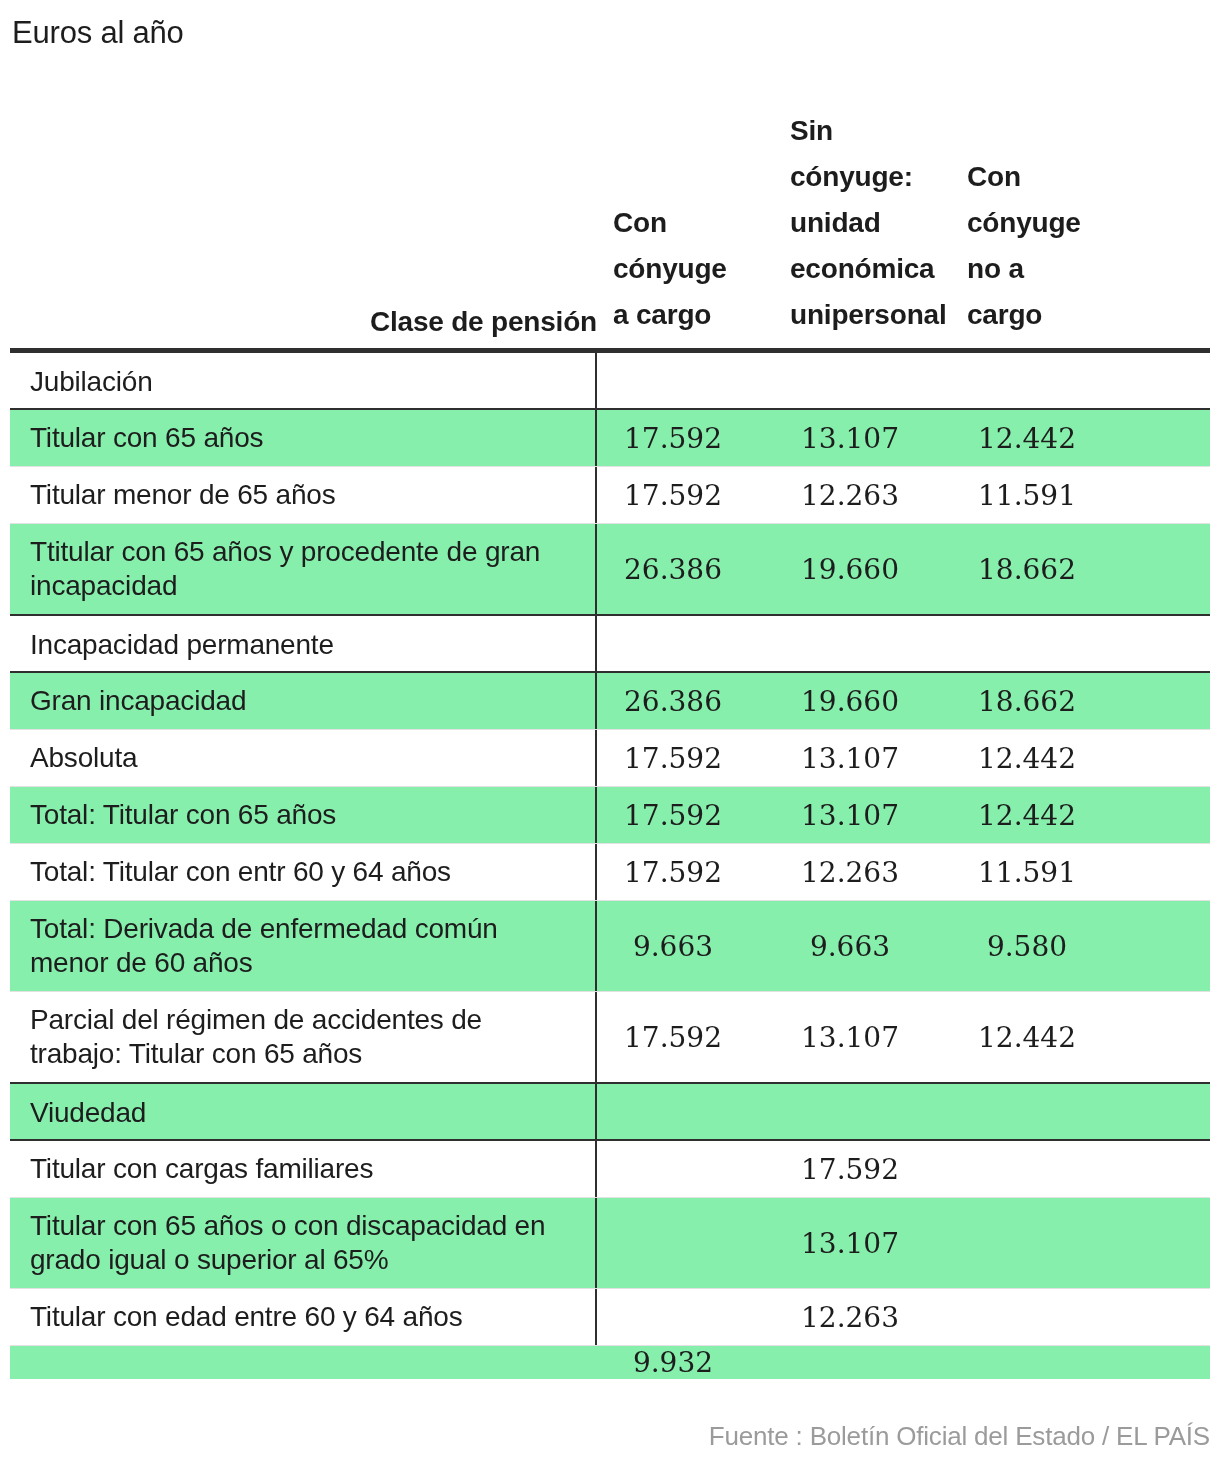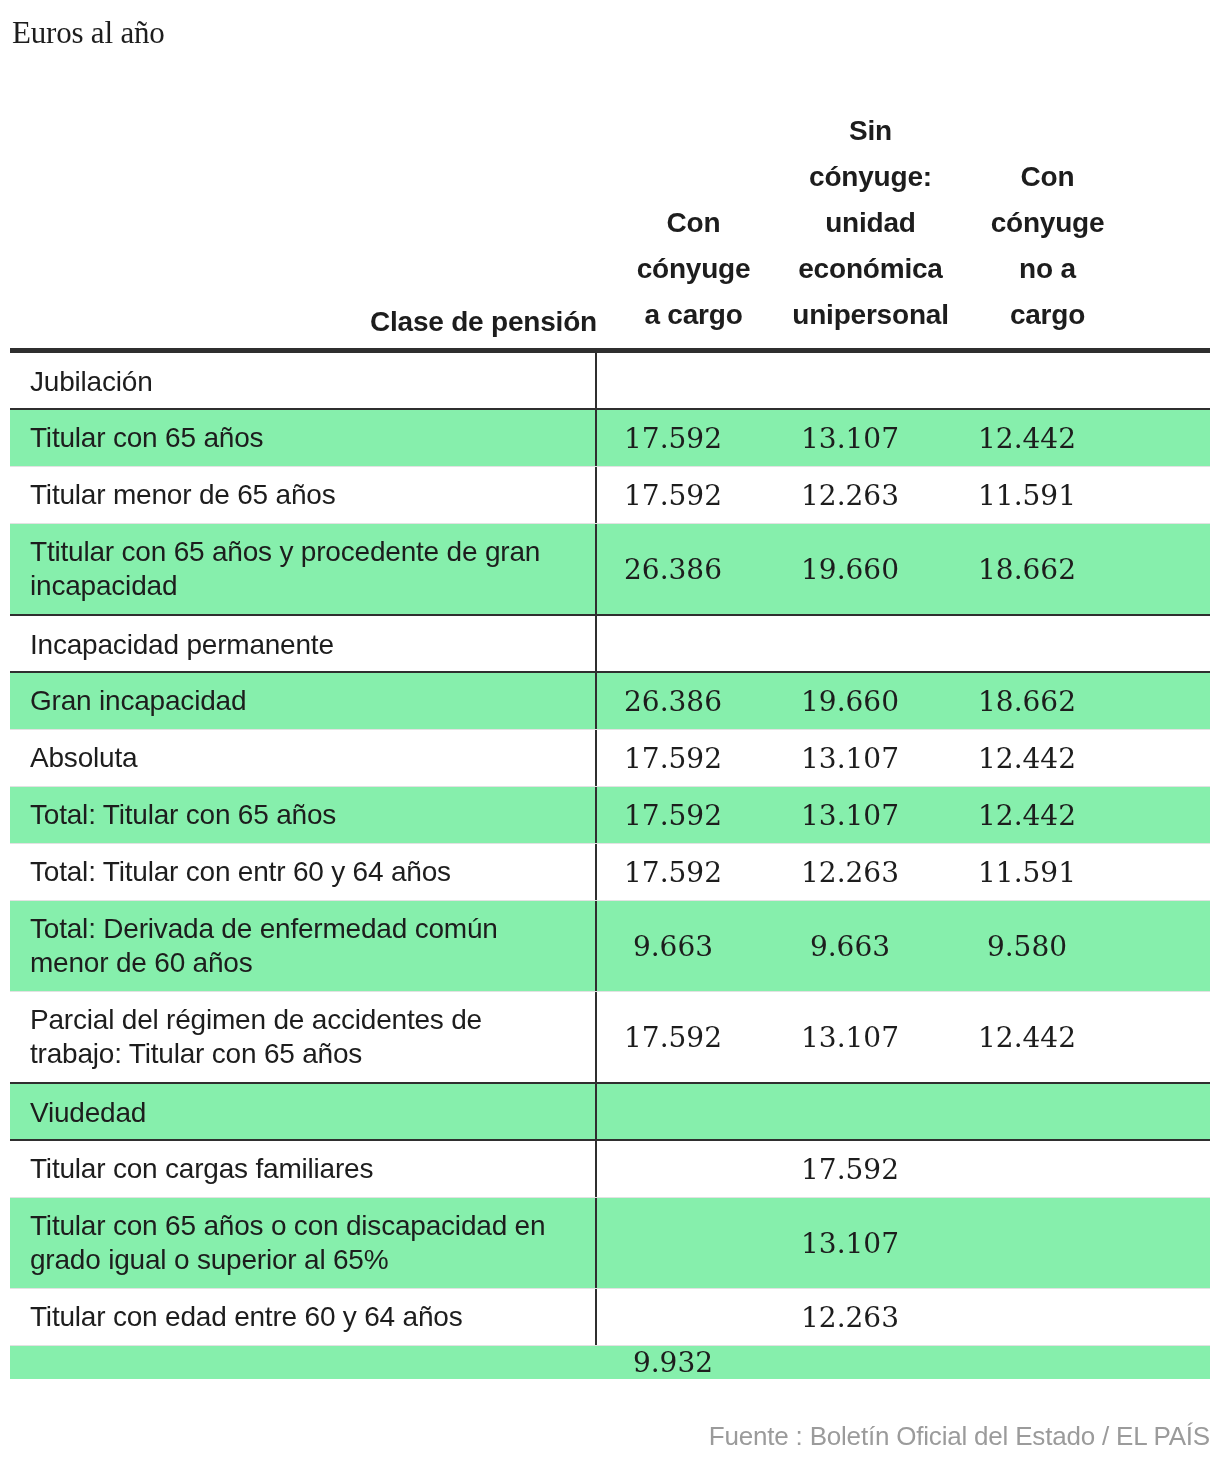--- a/index.html
+++ b/index.html
@@ -13,21 +13,20 @@
     font-family: "Liberation Sans", sans-serif;
     color: #1d1d1d;
   }
   .chart-title {
     margin: 0 0 0 2px;
     font-size: 31px;
     font-weight: 400;
     line-height: 38px;
     color: #1d1d1d;
     letter-spacing: -0.2px;
-    font-family: Liberation Serif, serif;
   }
 
   
   .hgrid {
     display: grid;
     grid-template-columns: 587px 177px 177px 177px 1fr;
   }
 
   .header-row {
     margin-top: 56px;
@@ -39,21 +38,20 @@
     font-weight: 700;
     font-size: 28px;
     letter-spacing: -0.2px;
     padding-left: 20px;
     text-align: right;
   }
   .col-head {
     font-weight: 700;
     font-size: 28px;
     line-height: 46px;
-    text-align: center;
     white-space: pre-line;
     padding-left: 16px;
     letter-spacing: -0.2px;
   }
 
   .tbody { }
   .row { border-bottom: 1px solid #e2e2e2; }
   .row.no-sep { border-bottom: none; }
   .row.shade { background: #86efac; }
   .row.section {

